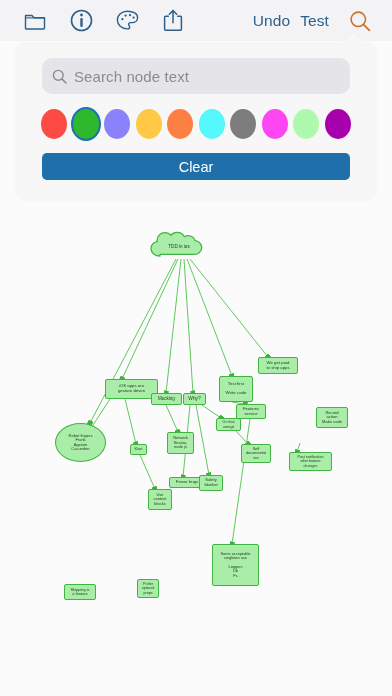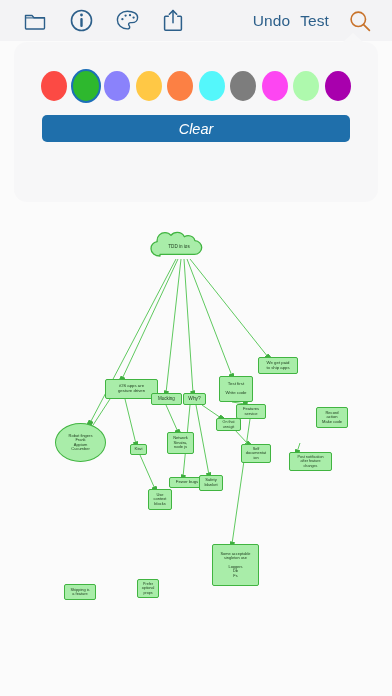--- a/index.html
+++ b/index.html
@@ -79,21 +79,20 @@
   }
   .sw.sel { box-shadow: 0 0 0 2px #1d6fb8; }
   .clear-btn {
     margin: 14px 14px 0 14px;
     height: 27px;
     background: #1f6fab;
     border-radius: 5px;
     color: #fff; font-size: 14.5px;
     display: flex; align-items: center; justify-content: center;
     cursor: pointer;
-    font-style: italic;
   }
 
   
   .canvas {
     position: absolute; top: 41px; left: 0;
     width: 392px; height: 655px;
     background: #fbfbfb;
     overflow: hidden;
   }
   .canvas svg { position:absolute; top:0; left:0; }
@@ -155,20 +154,29 @@
     <div class="tb-search">
       <svg width="22" height="22" viewBox="0 0 22 22">
           <circle cx="9.3" cy="9.3" r="7.2" fill="none" stroke="#c8722a" stroke-width="1.6"></circle>
           <path d="M14.6 14.6 20.4 20.4" stroke="#c8722a" stroke-width="1.7" stroke-linecap="round"></path>
         </svg>
     </div>
   </div>
   <div class="notch"></div>
 
   <div class="popover">
+    <div class="search-field">
+      <span class="mag">
+        <svg width="15" height="15" viewBox="0 0 15 15">
+            <circle cx="6.3" cy="6.3" r="4.9" fill="none" stroke="#8b8b90" stroke-width="1.4"></circle>
+            <path d="M9.9 9.9 14 14" stroke="#8b8b90" stroke-width="1.5" stroke-linecap="round"></path>
+          </svg>
+      </span>
+      <span class="search-ph">Search node text</span>
+    </div>
     <div class="swatches">
         <div class="sw" style="background: rgb(252, 74, 68);"></div>
         <div class="sw sel" style="background: rgb(46, 184, 46);"></div>
         <div class="sw" style="background: rgb(138, 130, 251);"></div>
         <div class="sw" style="background: rgb(255, 200, 69);"></div>
         <div class="sw" style="background: rgb(252, 128, 68);"></div>
         <div class="sw" style="background: rgb(84, 247, 251);"></div>
         <div class="sw" style="background: rgb(125, 125, 125);"></div>
         <div class="sw" style="background: rgb(253, 70, 242);"></div>
         <div class="sw" style="background: rgb(174, 249, 173);"></div>

